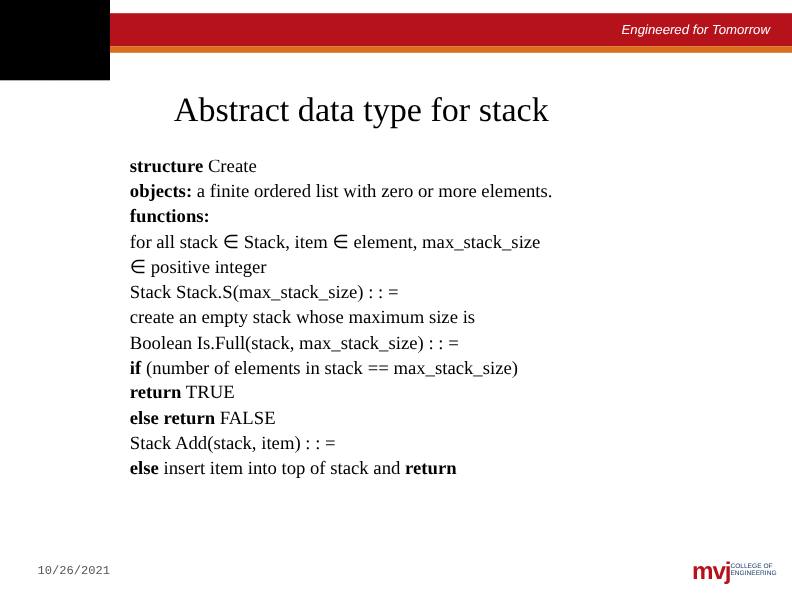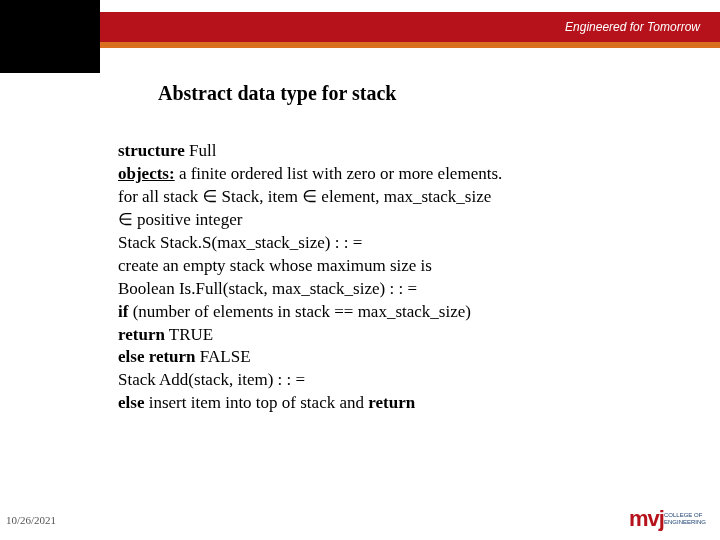--- a/index.html
+++ b/index.html
@@ -56,41 +56,41 @@
     border-left: 50px solid transparent;
     border-right: 50px solid transparent;
     border-top: 25px solid #d96f1e;
     z-index: 2;
     transform: translateX(0);
   }
   .page-title {
     position: absolute;
     top: 82px;
     left: 158px;
-    font-size: 20px;
-    font-weight: bold;
+    font-size: 31px;
+    font-weight: normal;
     color: #000;
   }
   .content {
     position: absolute;
     top: 140px;
     left: 118px;
     right: 60px;
     font-size: 17px;
     color: #000;
     line-height: 1.35;
   }
   .content .line { white-space: normal; }
   .b { font-weight: bold; }
-  .u { text-decoration: underline; }
+  .u { }
   .footer-date {
     position: absolute;
     bottom: 14px;
-    left: 6px;
-    font-family: Liberation Serif, serif;
+    left: 34px;
+    font-family: Liberation Mono, monospace;
     font-size: 11px;
     color: #555;
   }
   .logo {
     position: absolute;
     bottom: 8px;
     right: 14px;
     display: flex;
     align-items: center;
     gap: 0;
@@ -117,24 +117,27 @@
   <span class="tagline">Engineered for Tomorrow</span>
 </div>
 <div class="orange-strip"></div>
 <div class="black-box"></div>
 <div class="orange-triangle"></div>
 
 <div class="page-title">Abstract data type for stack</div>
 
 <div class="content">
   <div class="line">
-    <span class="b">structure</span><span> Full</span>
+    <span class="b">structure</span><span> Create</span>
   </div>
   <div class="line">
     <span class="b u">objects:</span><span> a finite ordered list with zero or more elements.</span>
+  </div>
+  <div class="line">
+    <span class="b u">functions:</span>
   </div>
   <div class="line">
     <span>for all stack </span><span>∈</span><span> Stack, item </span><span>∈</span><span> element, max_stack_size</span>
   </div>
   <div class="line">
     <span>∈</span><span> positive integer</span>
   </div>
   <div class="line">Stack Stack.S(max_stack_size) : : =</div>
   <div class="line"> create an empty stack whose maximum size is</div>
   <div class="line">Boolean Is.Full(stack, max_stack_size) : : =</div>

